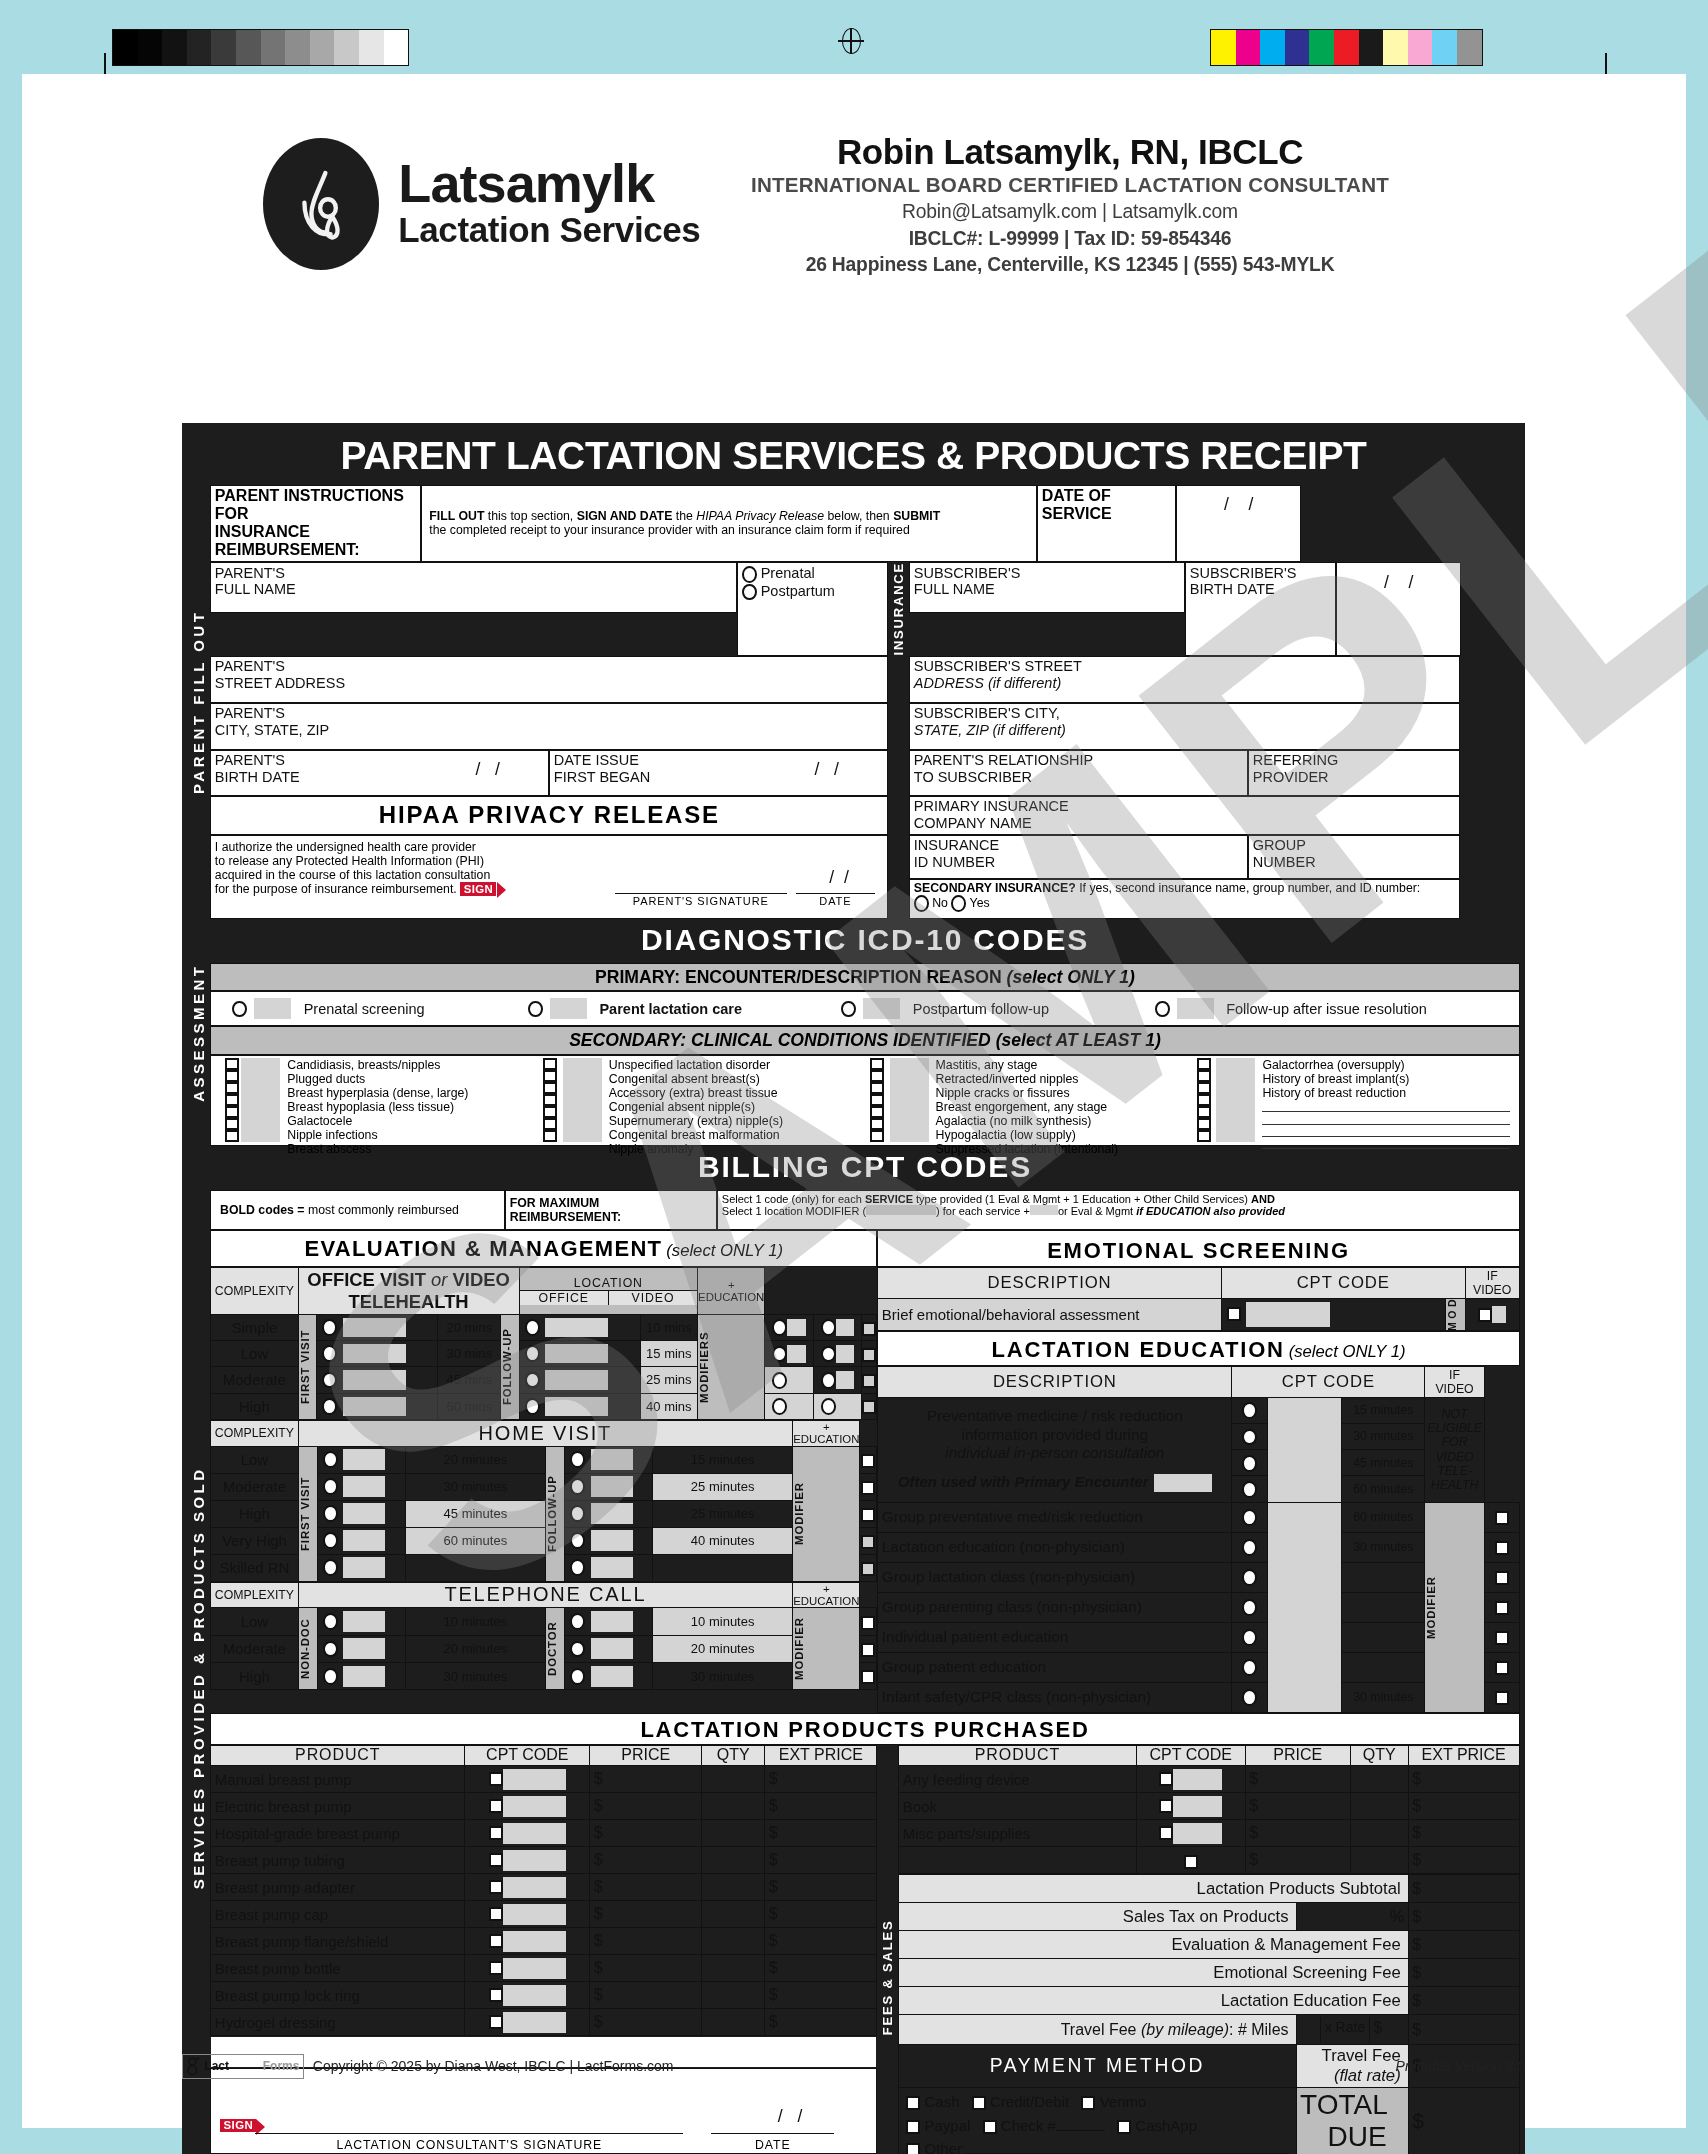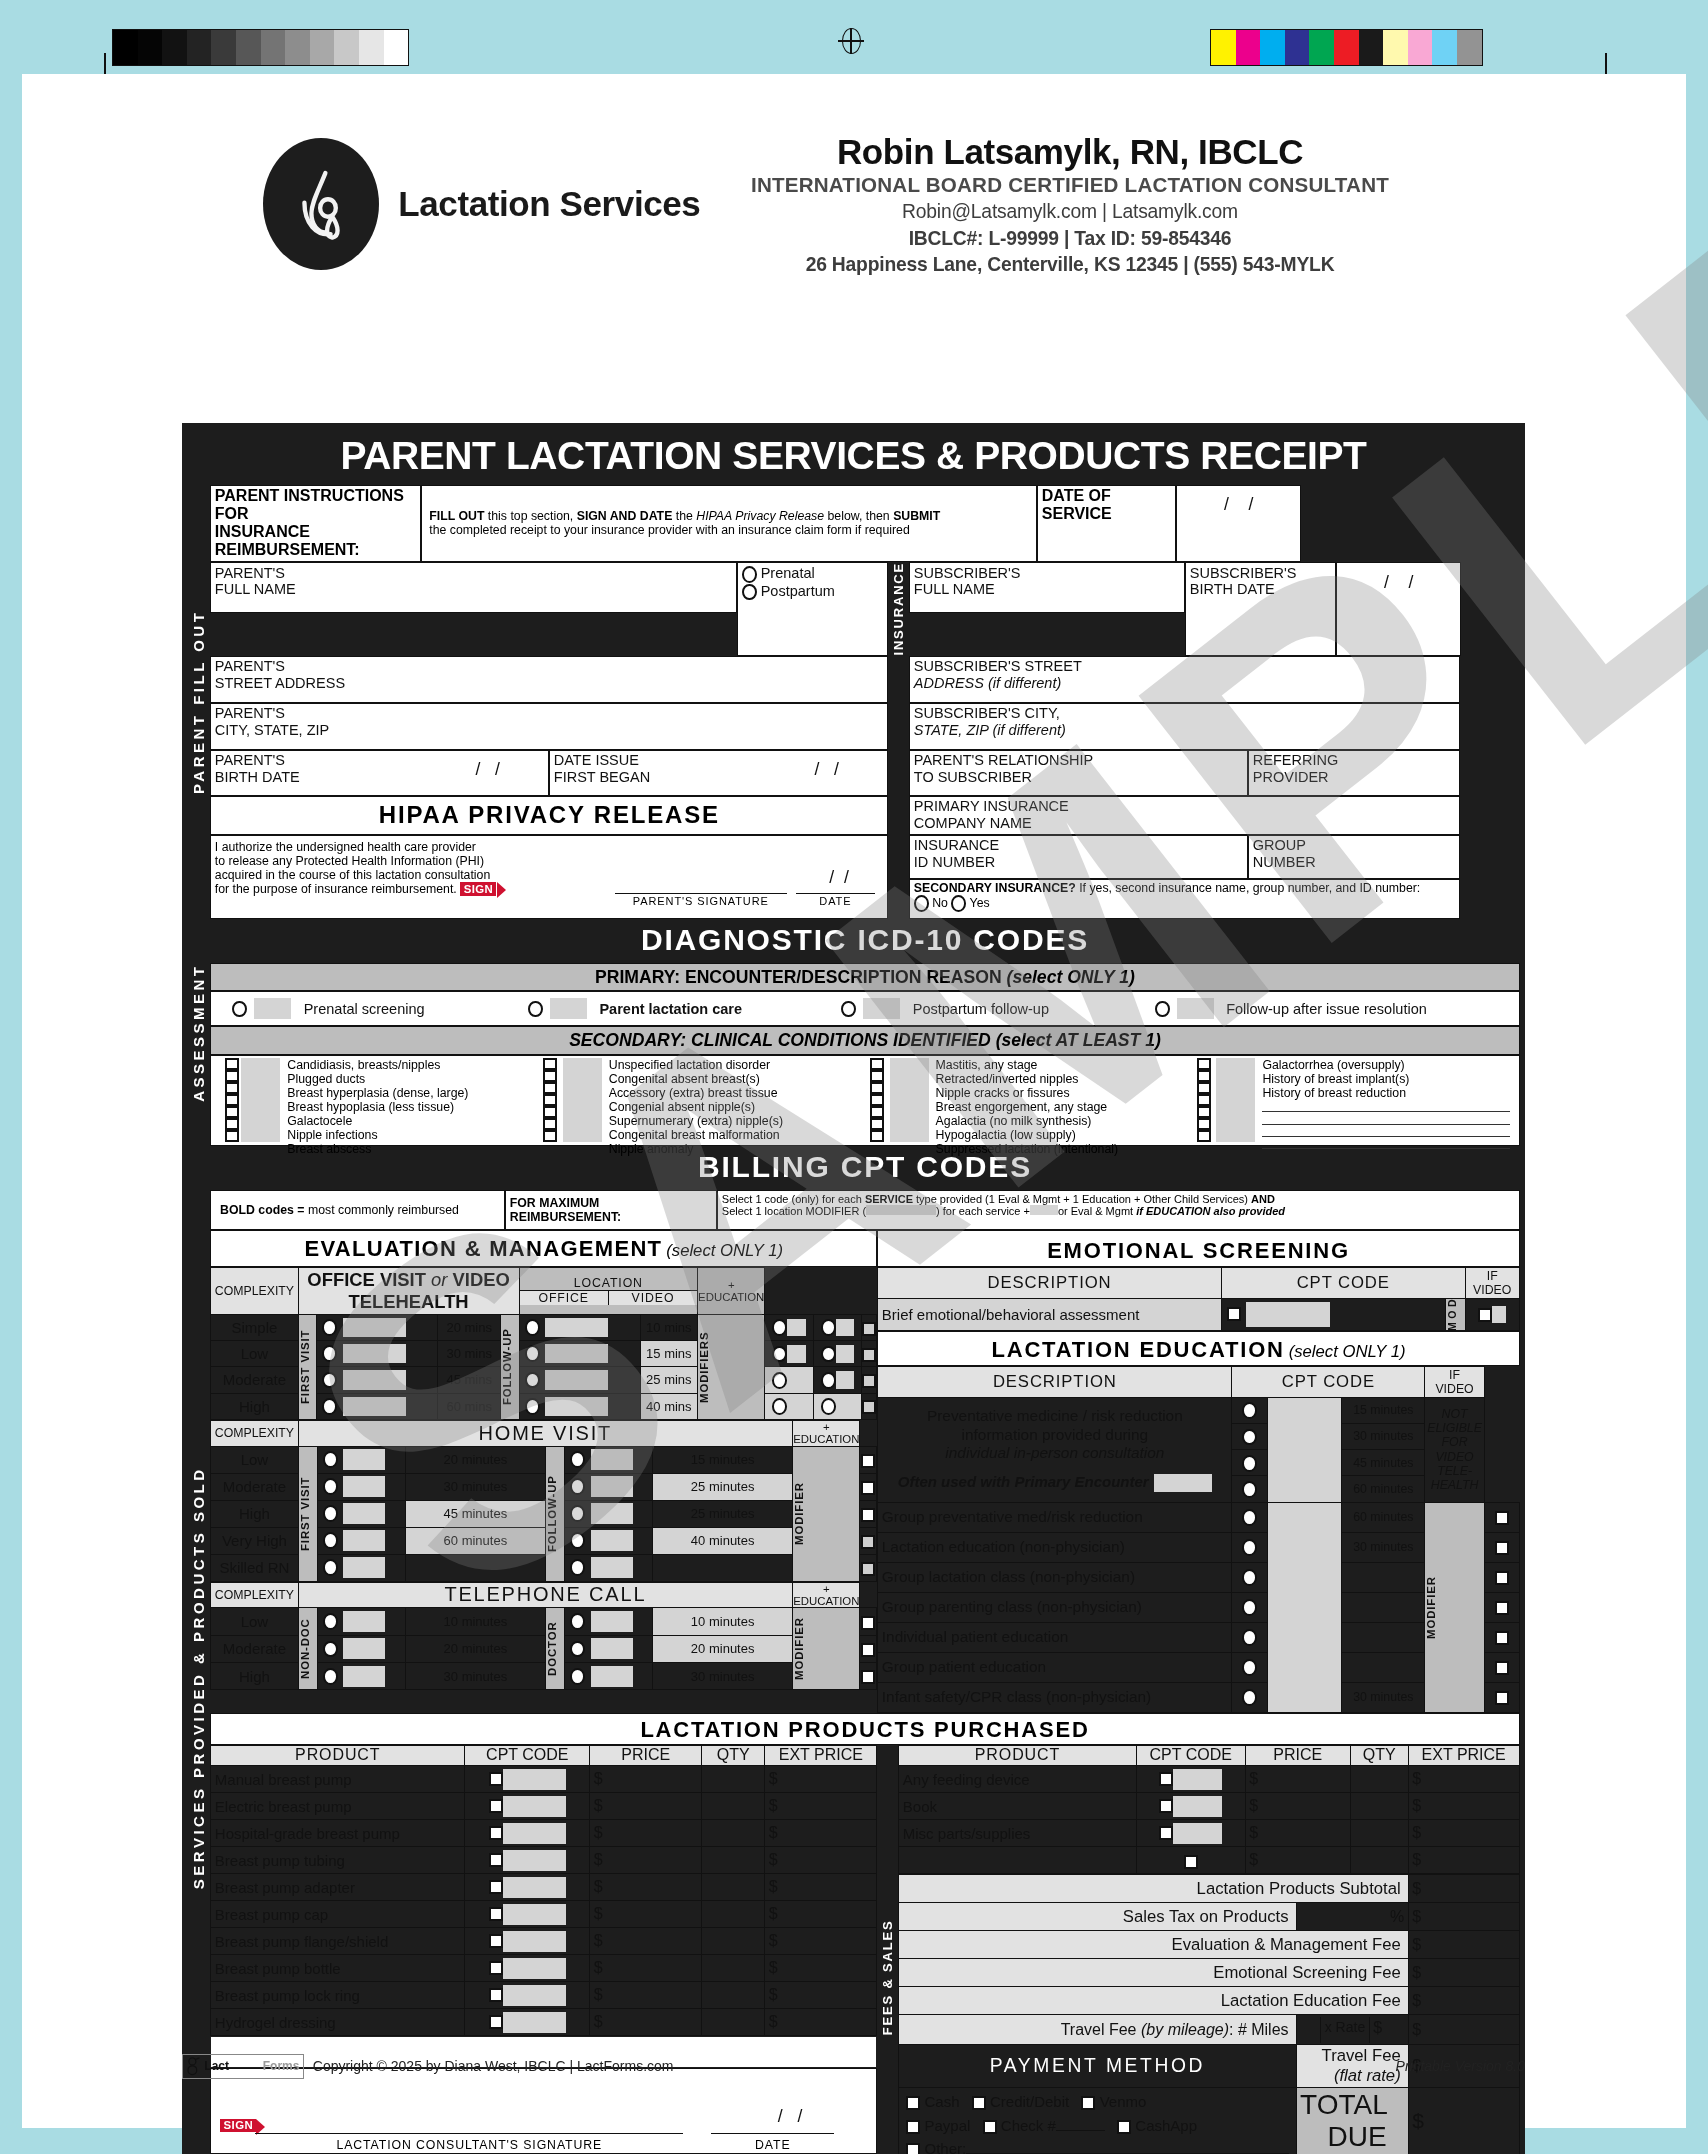--- a/index.html
+++ b/index.html
@@ -158,20 +158,21 @@
   <div class="logo-wrap">
     <div class="logo-circle">
       <svg width="68" height="81" viewBox="0 0 78 92">
         <path d="M44 10 C 36 30, 28 44, 28 56 C 28 70, 36 78, 44 78" fill="none" stroke="#f2f2f2" stroke-width="5" stroke-linecap="round"></path>
         <path d="M20 44 C 20 68, 34 82, 50 80" fill="none" stroke="#f2f2f2" stroke-width="5" stroke-linecap="round"></path>
         <ellipse cx="47" cy="50" rx="9" ry="10" fill="none" stroke="#f2f2f2" stroke-width="5"></ellipse>
         <path d="M52 60 C 44 72, 44 82, 52 84 C 60 82, 60 72, 52 60 Z" fill="none" stroke="#f2f2f2" stroke-width="5"></path>
       </svg>
     </div>
     <div>
+      <div class="logo-text-1">Latsamylk</div>
       <div class="logo-text-2">Lactation Services</div>
     </div>
   </div>
   <div class="contact">
     <div class="c-name">Robin Latsamylk, RN, IBCLC</div>
     <div class="c-sub">INTERNATIONAL BOARD CERTIFIED LACTATION CONSULTANT</div>
     <div class="c-line">Robin@Latsamylk.com | Latsamylk.com</div>
     <div class="c-line c-bold">IBCLC#: L-99999 | Tax ID: 59-854346</div>
     <div class="c-line c-bold">26 Happiness Lane, Centerville, KS 12345 | (555) 543-MYLK</div>
   </div>

